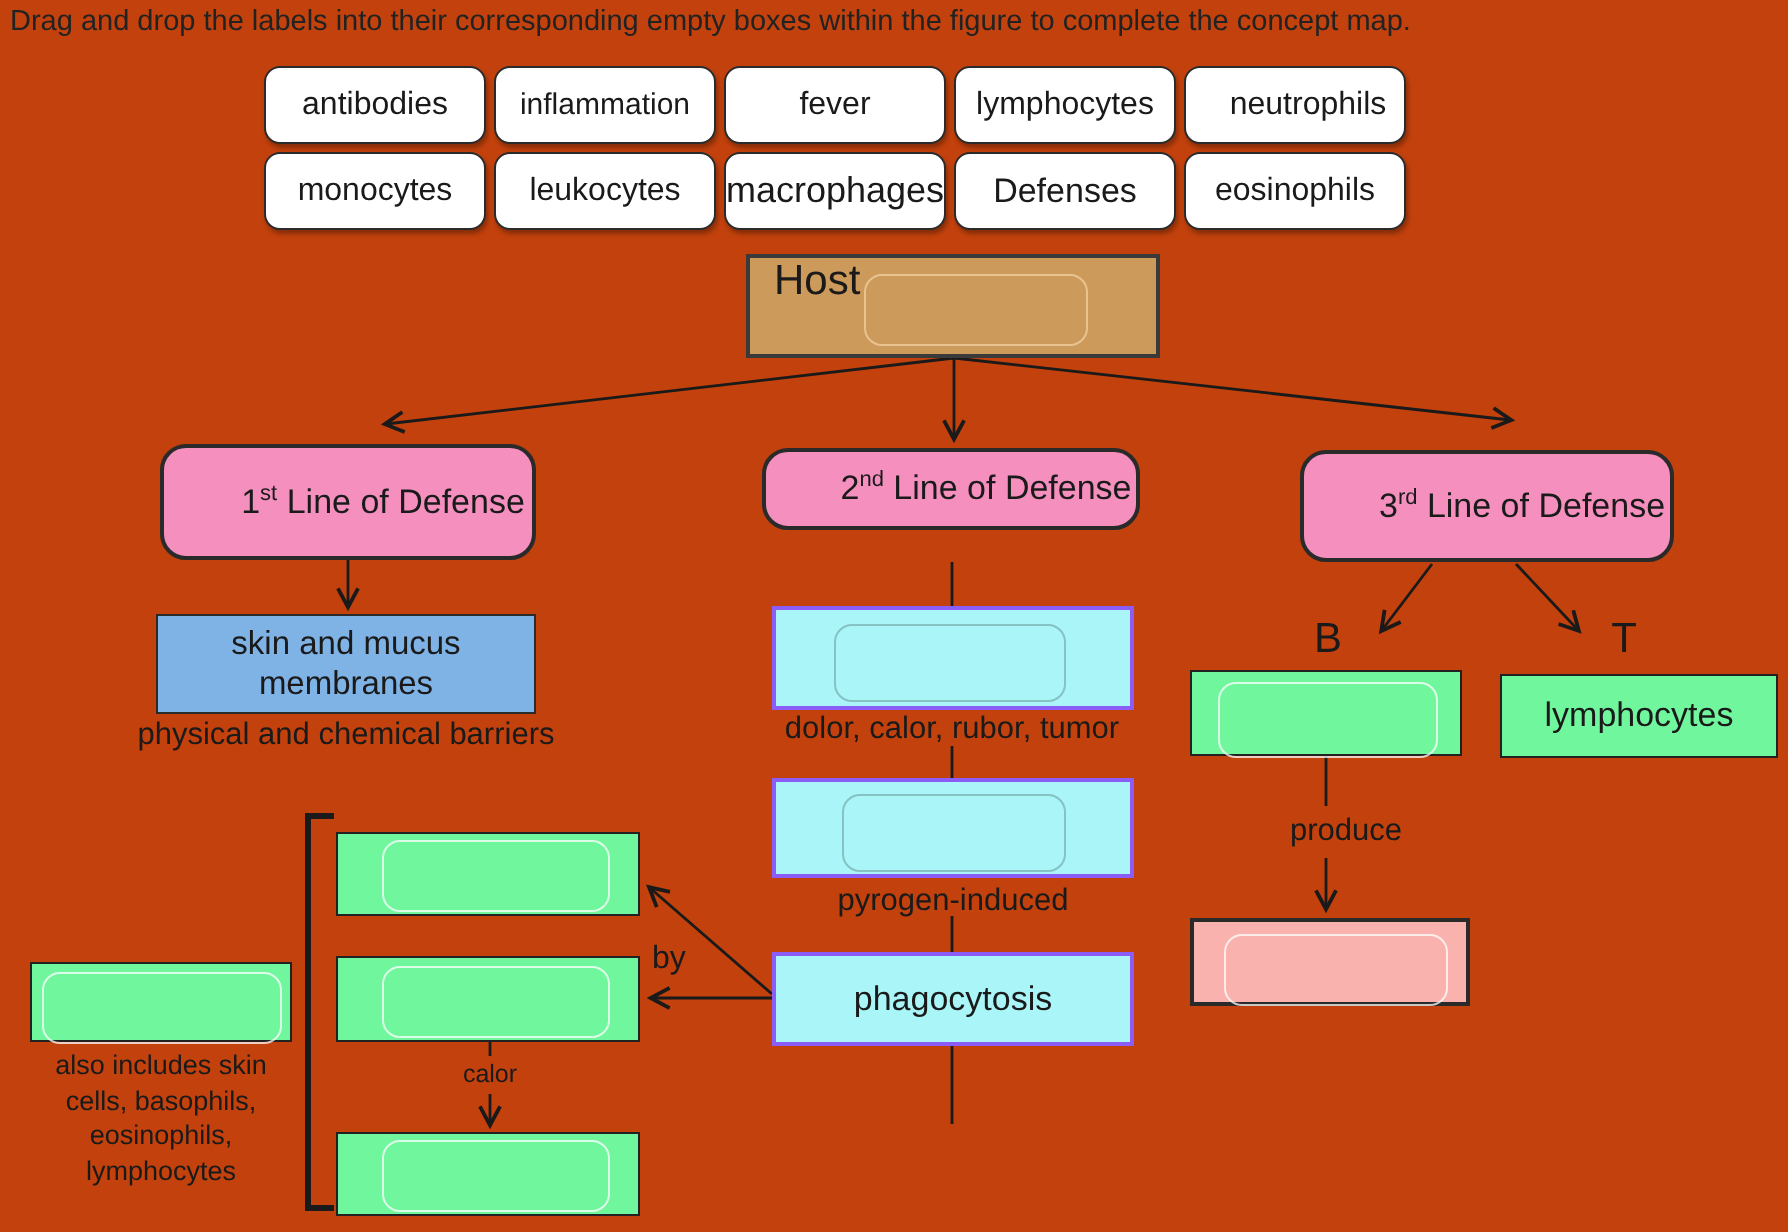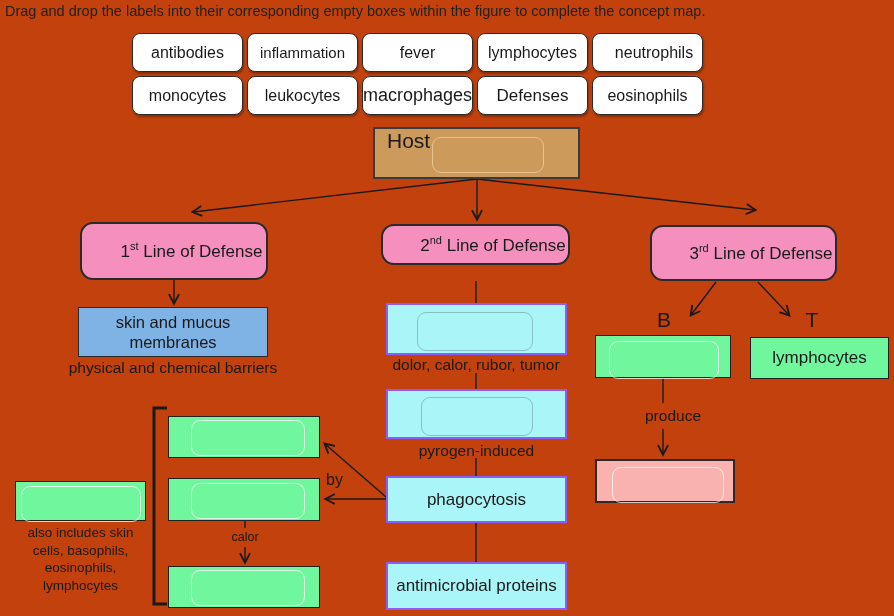--- a/index.html
+++ b/index.html
@@ -116,21 +116,20 @@
     <div class="dropzone dz-dim" style="left:29px;top:7px;width:114px;height:37px;"></div>
   </div>
   <div class="abs caption" style="left:376px;top:356px;width:200px;">dolor, calor, rubor, tumor</div>
 
   <div class="abs cyanbox" style="left:386px;top:389px;width:181px;height:50px;">
     <div class="dropzone dz-dim" style="left:33px;top:6px;width:110px;height:37px;"></div>
   </div>
   <div class="abs caption" style="left:386px;top:442px;width:181px;">pyrogen-induced</div>
 
   <div class="abs cyanbox" style="left:386px;top:476px;width:181px;height:47px;">phagocytosis</div>
-  <div class="abs cyanbox" style="left:386px;top:562px;width:181px;height:48px;">antimicrobial proteins</div>
 
   <div class="abs biglabel" style="left:648px;top:308px;width:32px;">B</div>
   <div class="abs biglabel" style="left:796px;top:308px;width:32px;">T</div>
 
   <div class="abs greenbox" style="left:595px;top:335px;width:136px;height:43px;">
     <div class="dropzone" style="left:13px;top:5px;width:108px;height:36px;"></div>
   </div>
   <div class="abs greenbox" style="left:750px;top:337px;width:139px;height:42px;">lymphocytes</div>
 
   <div class="abs caption" style="left:638px;top:407px;width:70px;">produce</div>

